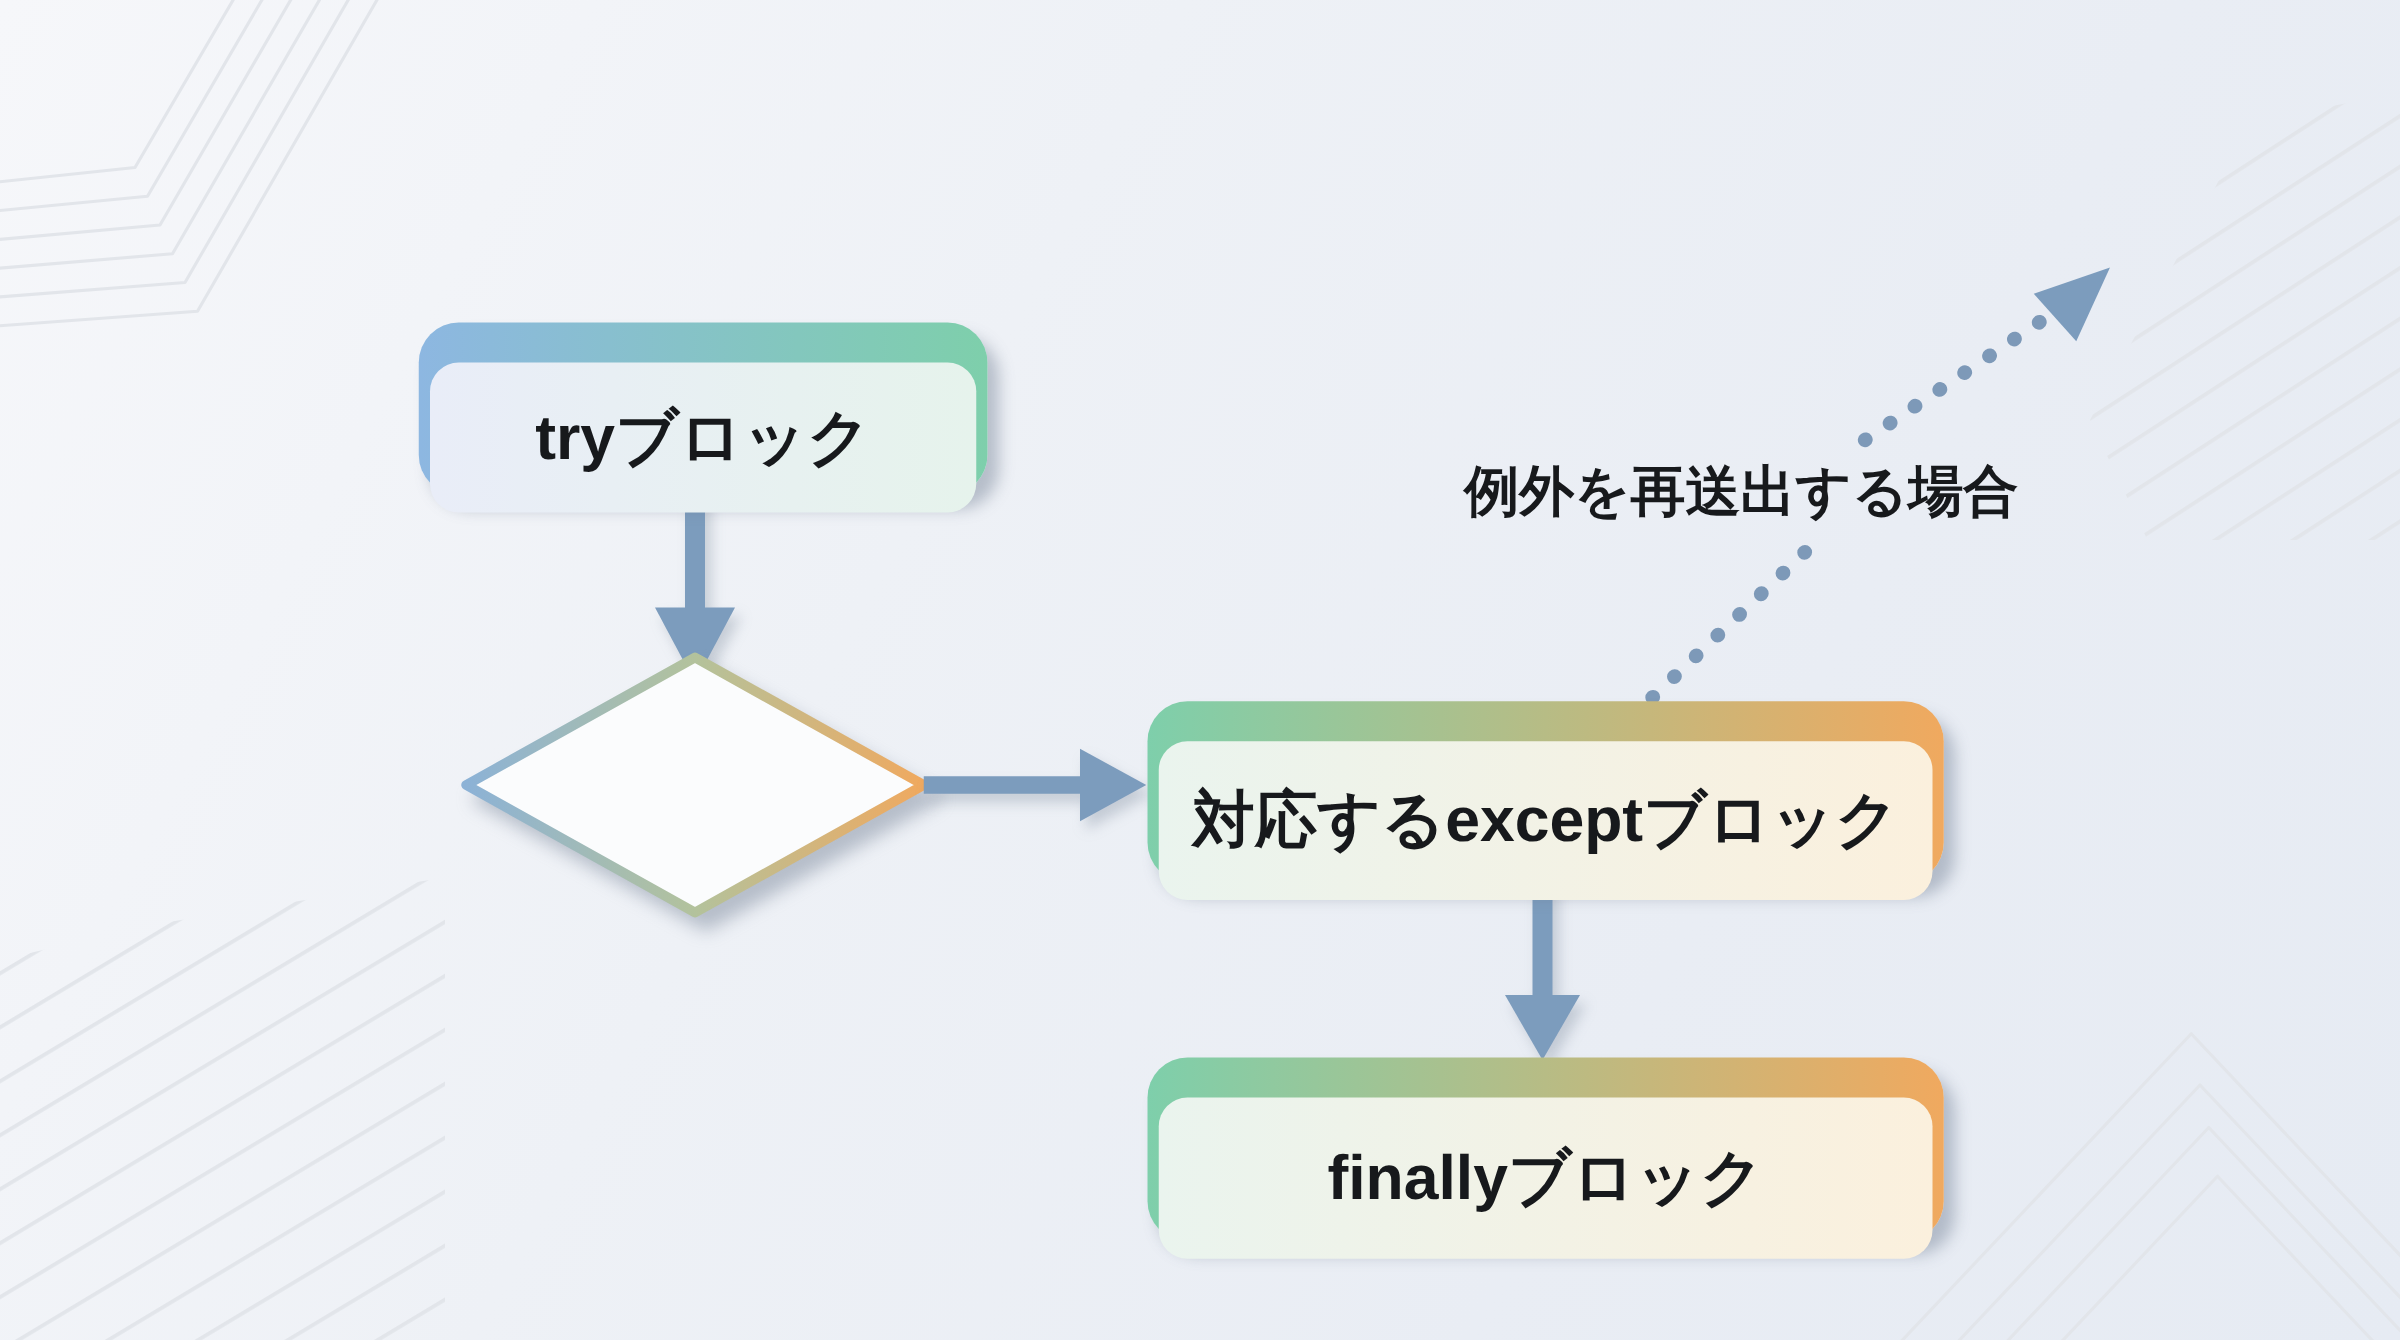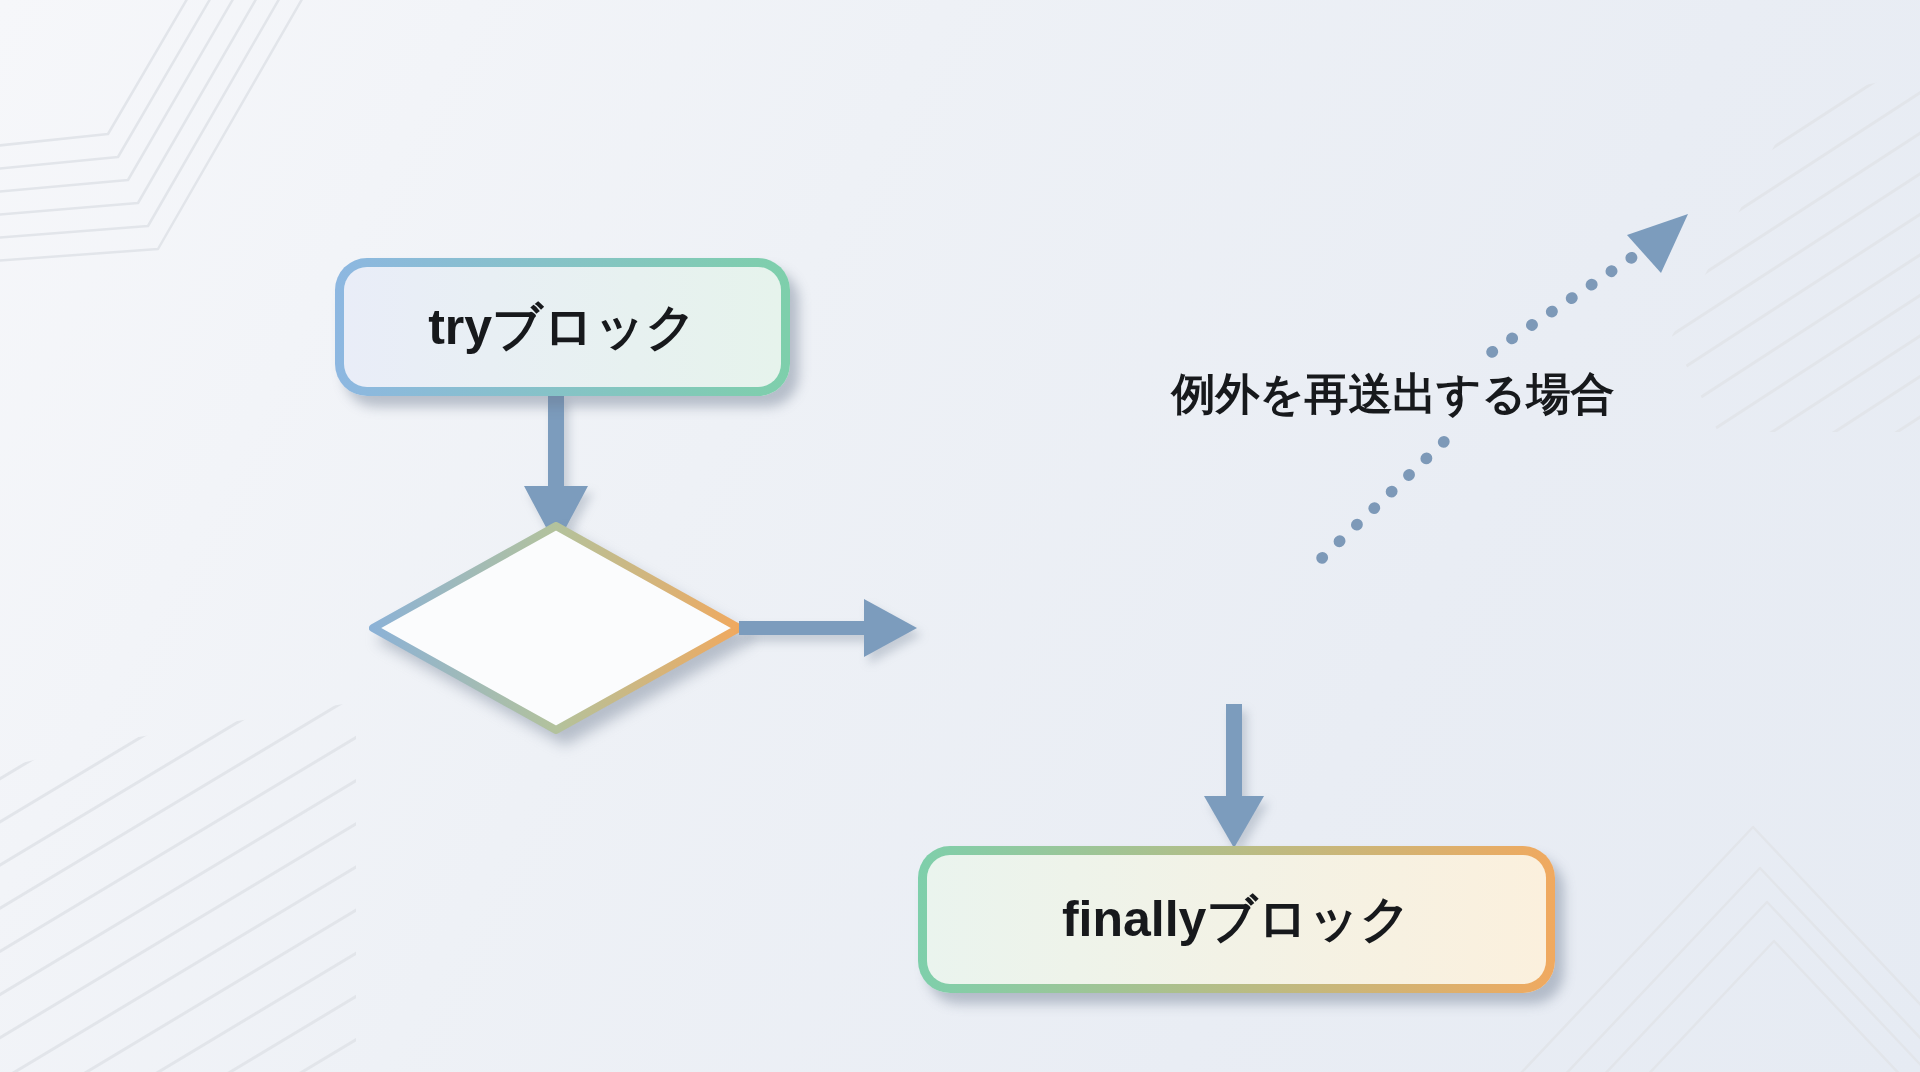--- a/index.html
+++ b/index.html
@@ -33,21 +33,21 @@
     text-align:center;font-size:88px;font-weight:bold;letter-spacing:2px;
     color:var(--text);line-height:1.1;white-space:nowrap;
   }
   .box{
     position:absolute;border-radius:32px;padding:9px;box-sizing:border-box;
     box-shadow:9px 11px 12px rgba(104,118,140,.42);
   }
   .box .inner{
     width:100%;height:100%;border-radius:23px;box-sizing:border-box;
     display:flex;align-items:center;justify-content:center;
-    font-size:50px;font-weight:bold;color:var(--text);white-space:nowrap;
+    font-size:50px;font-weight:bold;color:var(--text);white-space:nowrap;margin-top:23px;
   }
   .box.cool{background:linear-gradient(90deg,var(--node_border_blue),var(--node_border_green));}
   .box.cool .inner{background:linear-gradient(90deg,var(--fill_blue),var(--fill_green_light));}
   .box.warm{background:linear-gradient(90deg,var(--node_border_green),var(--node_border_orange));}
   .box.warm .inner{background:linear-gradient(90deg,var(--fill_mint),var(--fill_cream));}
   #node-try{left:335px;top:258px;width:455px;height:138px;}
   #node-except{left:918px;top:561px;width:637px;height:145px;}
   #node-finally{left:918px;top:846px;width:637px;height:147px;}
   .diamond-label{
     position:absolute;left:373px;top:526px;width:366px;height:204px;
@@ -131,20 +131,25 @@
     </g>
   </svg>
 
 
   <div class="box cool" id="node-try">
     <div class="inner">
       <span>tryブロック</span>
     </div>
   </div>
 
+  <div class="box warm" id="node-except">
+    <div class="inner">
+      <span>対応するexceptブロック</span>
+    </div>
+  </div>
 
   <div class="box warm" id="node-finally">
     <div class="inner">
       <span>finallyブロック</span>
     </div>
   </div>
 
 
   <div class="annotation">例外を再送出する場合</div>
 

